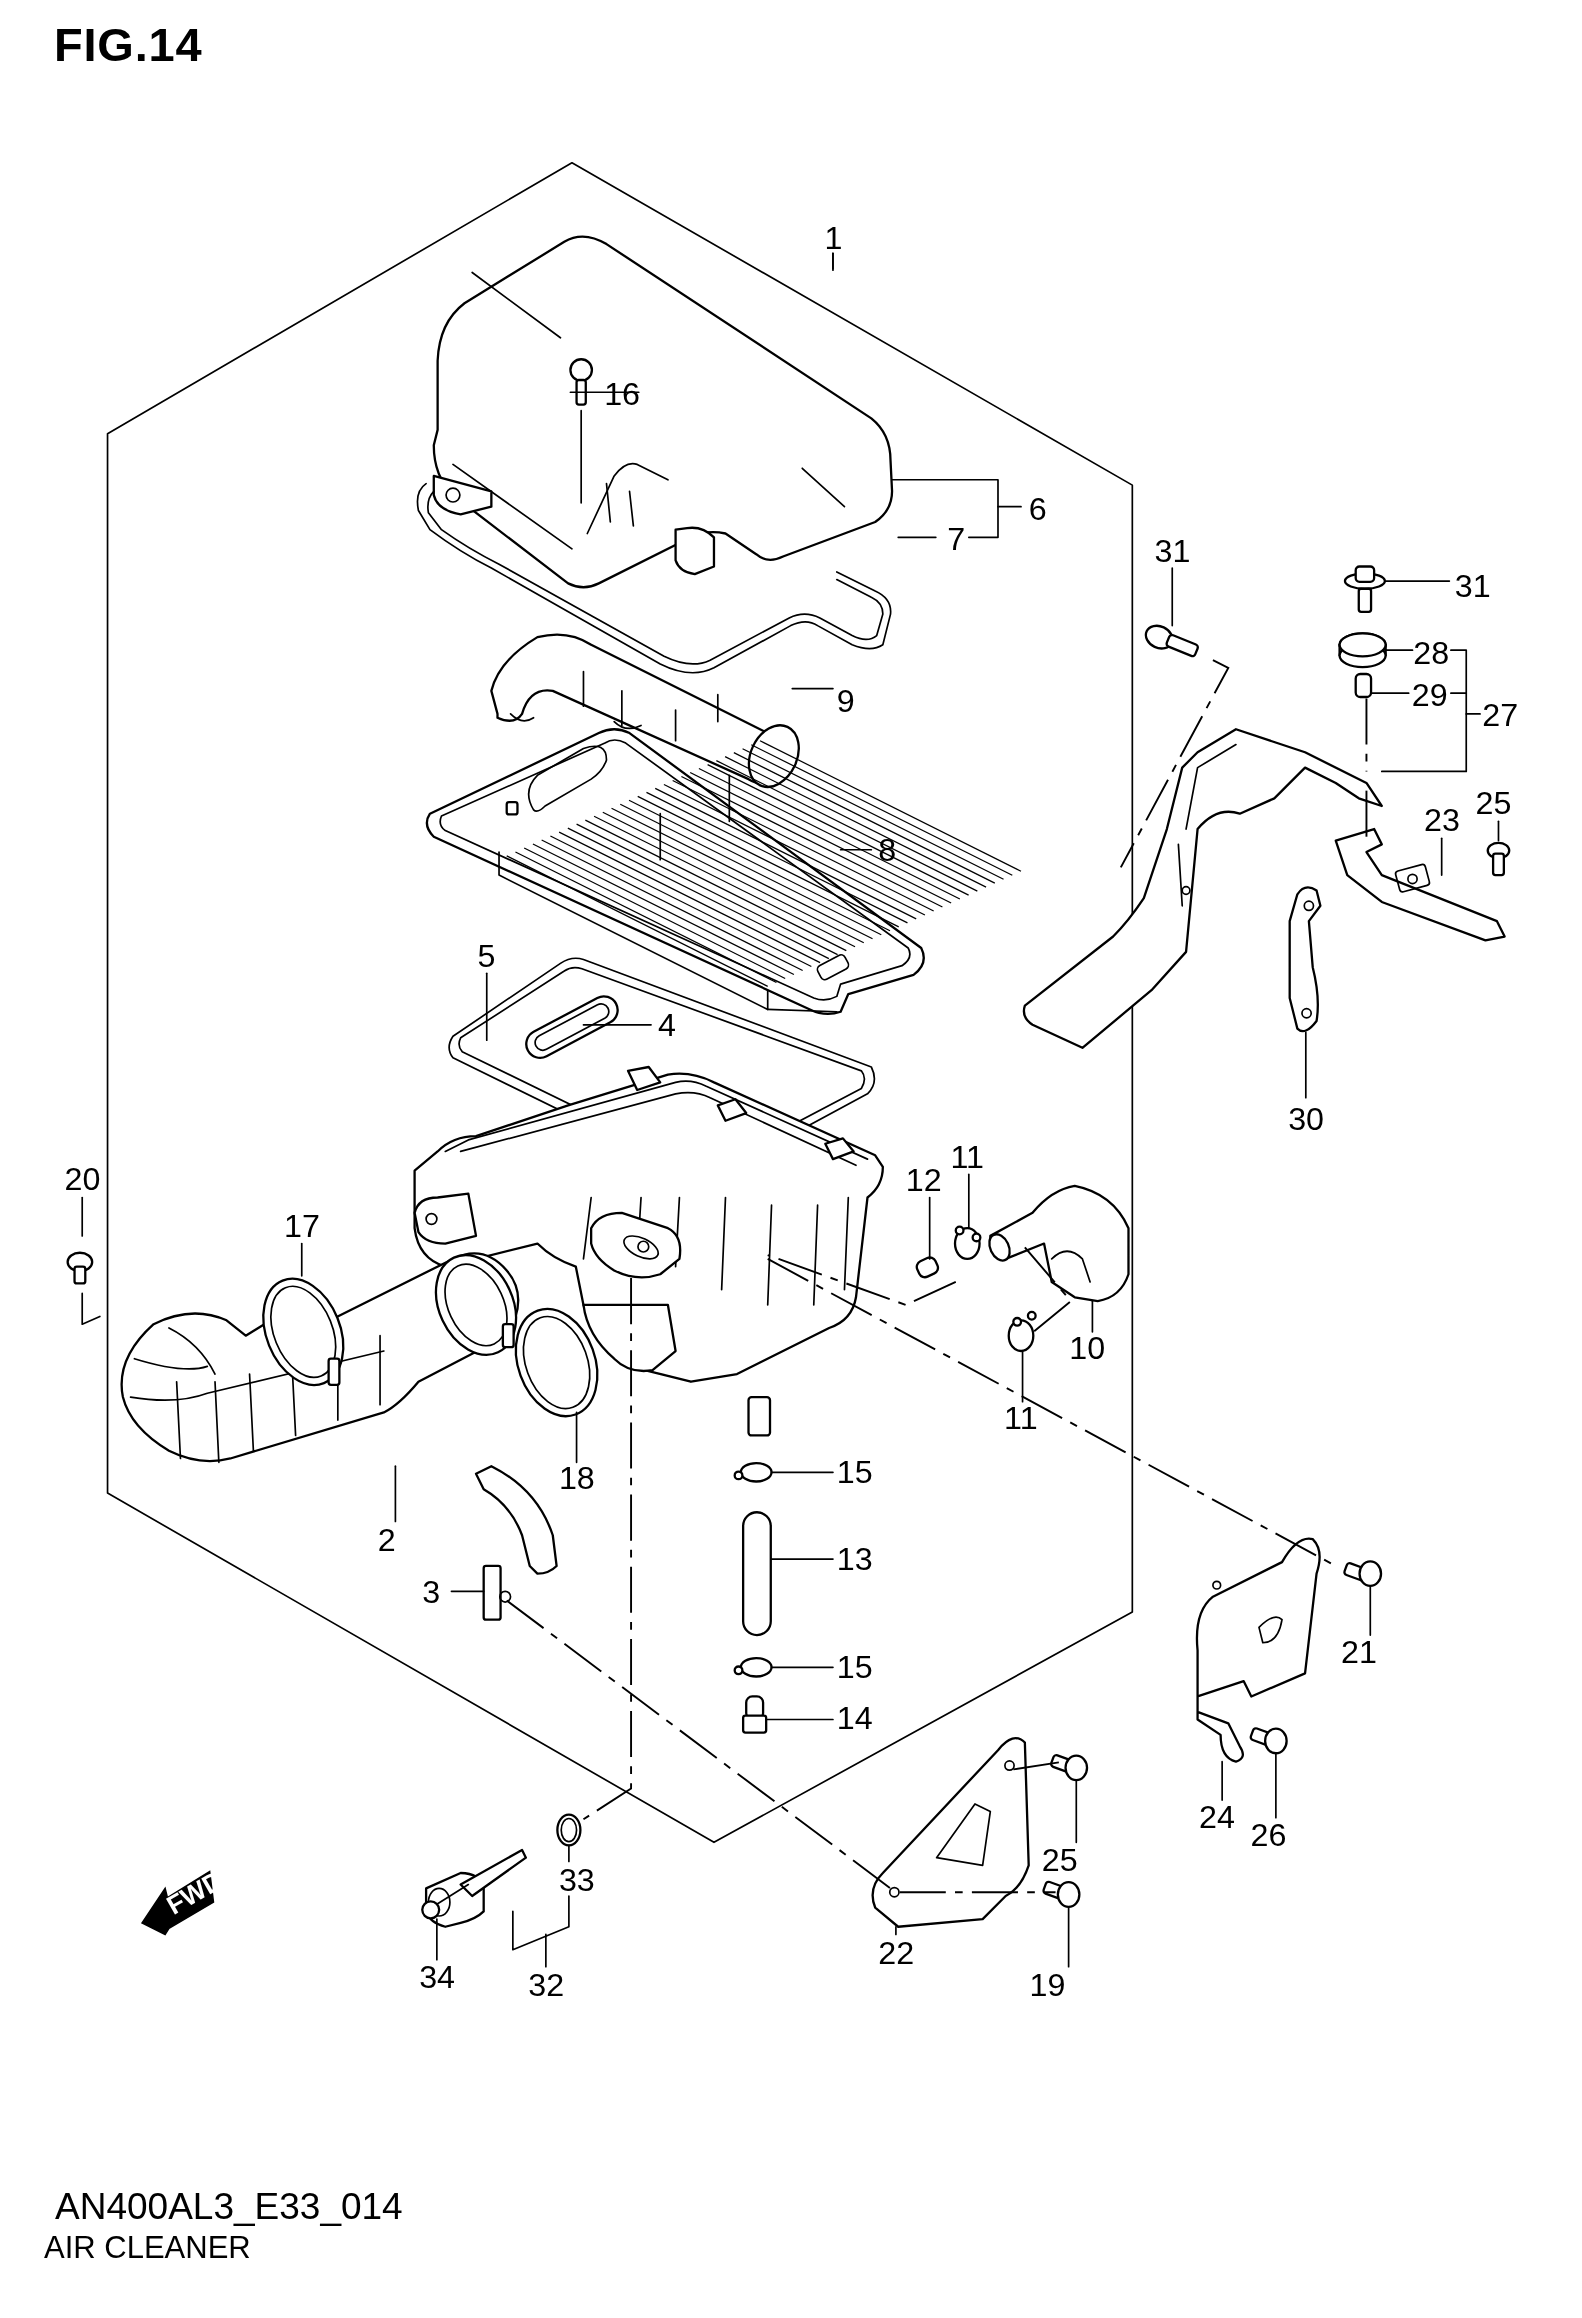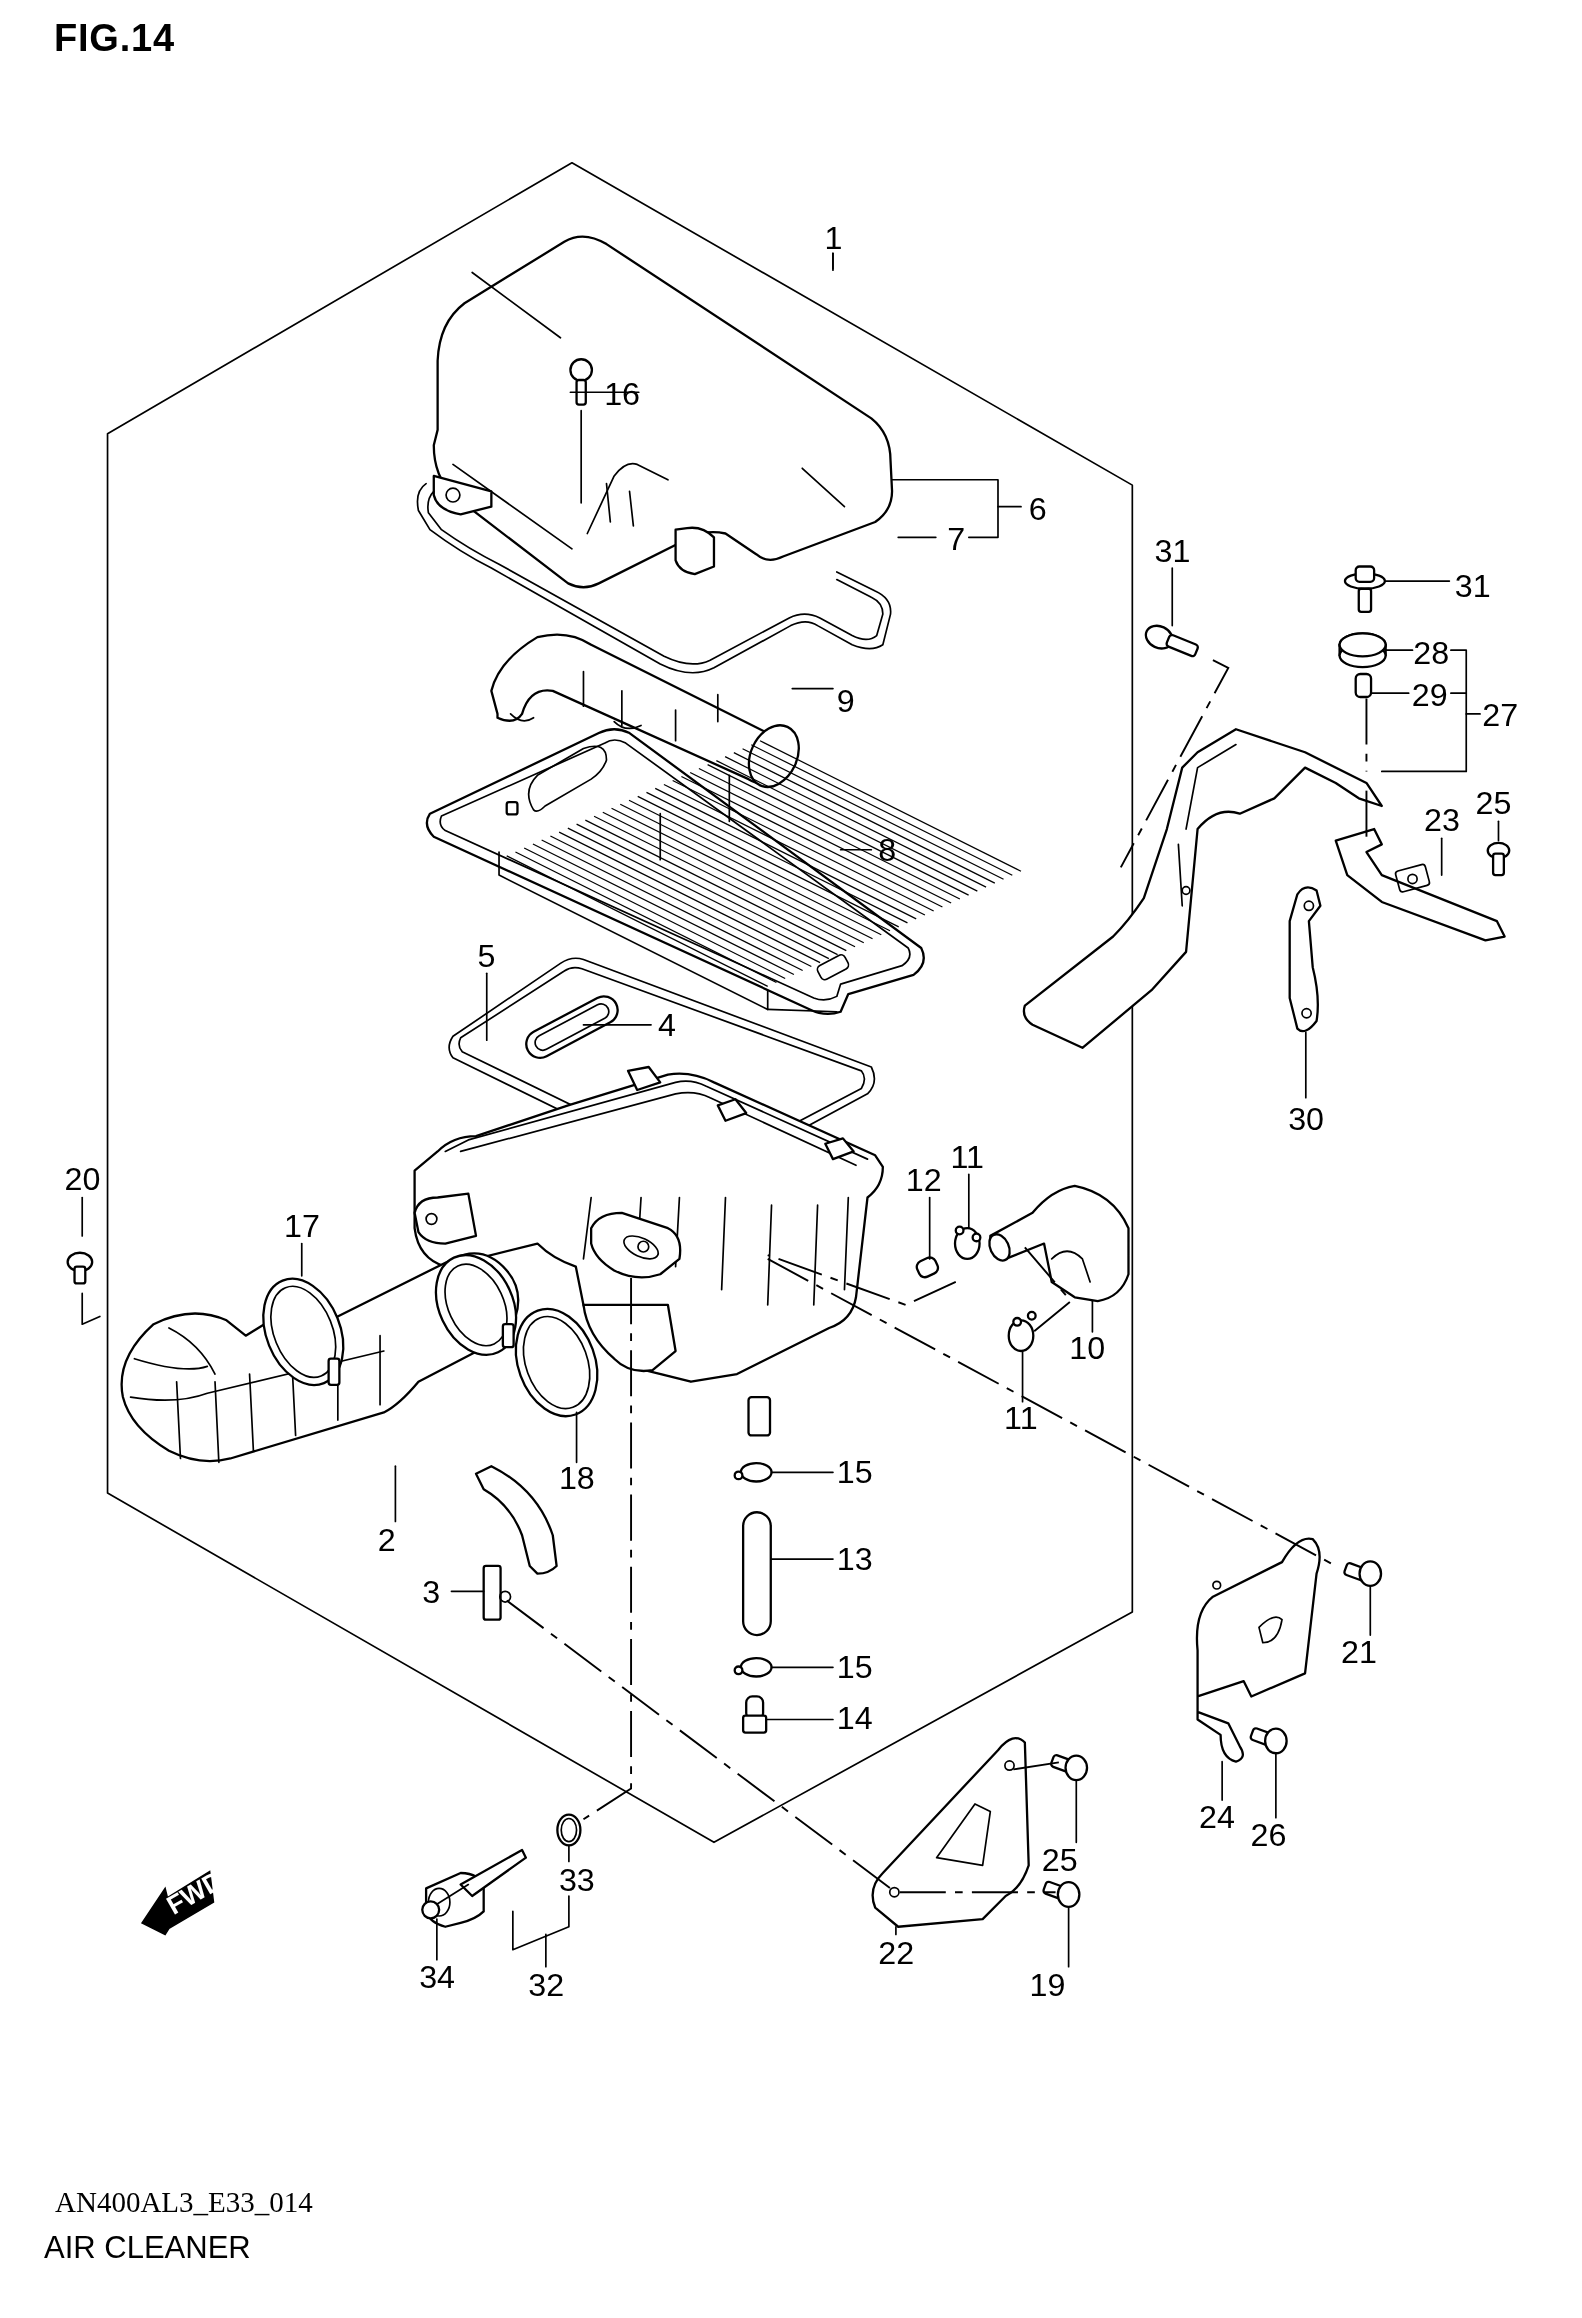--- a/index.html
+++ b/index.html
@@ -1,19 +1,19 @@
 <!DOCTYPE html>
 <html style="font-size:12.3px"><head>
 <meta charset="utf-8">
 <style>
   html, body { margin: 0; padding: 0; background: #ffffff; }
   body { width: 1583px; height: 2319px; position: relative; overflow: hidden; }
   #stage { position: absolute; left: 0; top: 0; width: 1583px; height: 2319px; }
-  .fig-title { position: absolute; left: 54px; top: 17px; font-family: "Liberation Sans", sans-serif; font-weight: bold; font-size: 38px; color: #000; letter-spacing: 0.8px; text-align: right; }
-  .footer-code { position: absolute; left: 55px; top: 2186px; font-family: Liberation Serif, serif; font-size: 29px; color: #000; }
+  .fig-title { position: absolute; left: 54px; top: 17px; font-family: "Liberation Sans", sans-serif; font-weight: bold; font-size: 47px; color: #000; letter-spacing: 0.8px; text-align: right; }
+  .footer-code { position: absolute; left: 55px; top: 2186px; font-family: Liberation Sans, sans-serif; font-size: 37px; color: #000; }
   .footer-name { position: absolute; left: 44px; top: 2230px; font-family: "Liberation Sans", sans-serif; font-size: 31px; color: #000; }
   svg text.callout { font-family: "Liberation Sans", sans-serif; font-size: 42px; fill: #000; }
   svg .thin { stroke: #000; stroke-width: 2.2; fill: none; stroke-linejoin: round; stroke-linecap: round; }
   svg .part { stroke: #000; stroke-width: 3; fill: #fff; stroke-linejoin: round; }
   svg .dash { stroke: #000; stroke-width: 2.5; fill: none; stroke-dasharray: 60 12 10 12; }
   svg .fwd-text { font-family: "Liberation Sans", sans-serif; font-size: 34px; fill: #fff; font-weight: bold; }
 </style>
 </head>
 <body>
 

